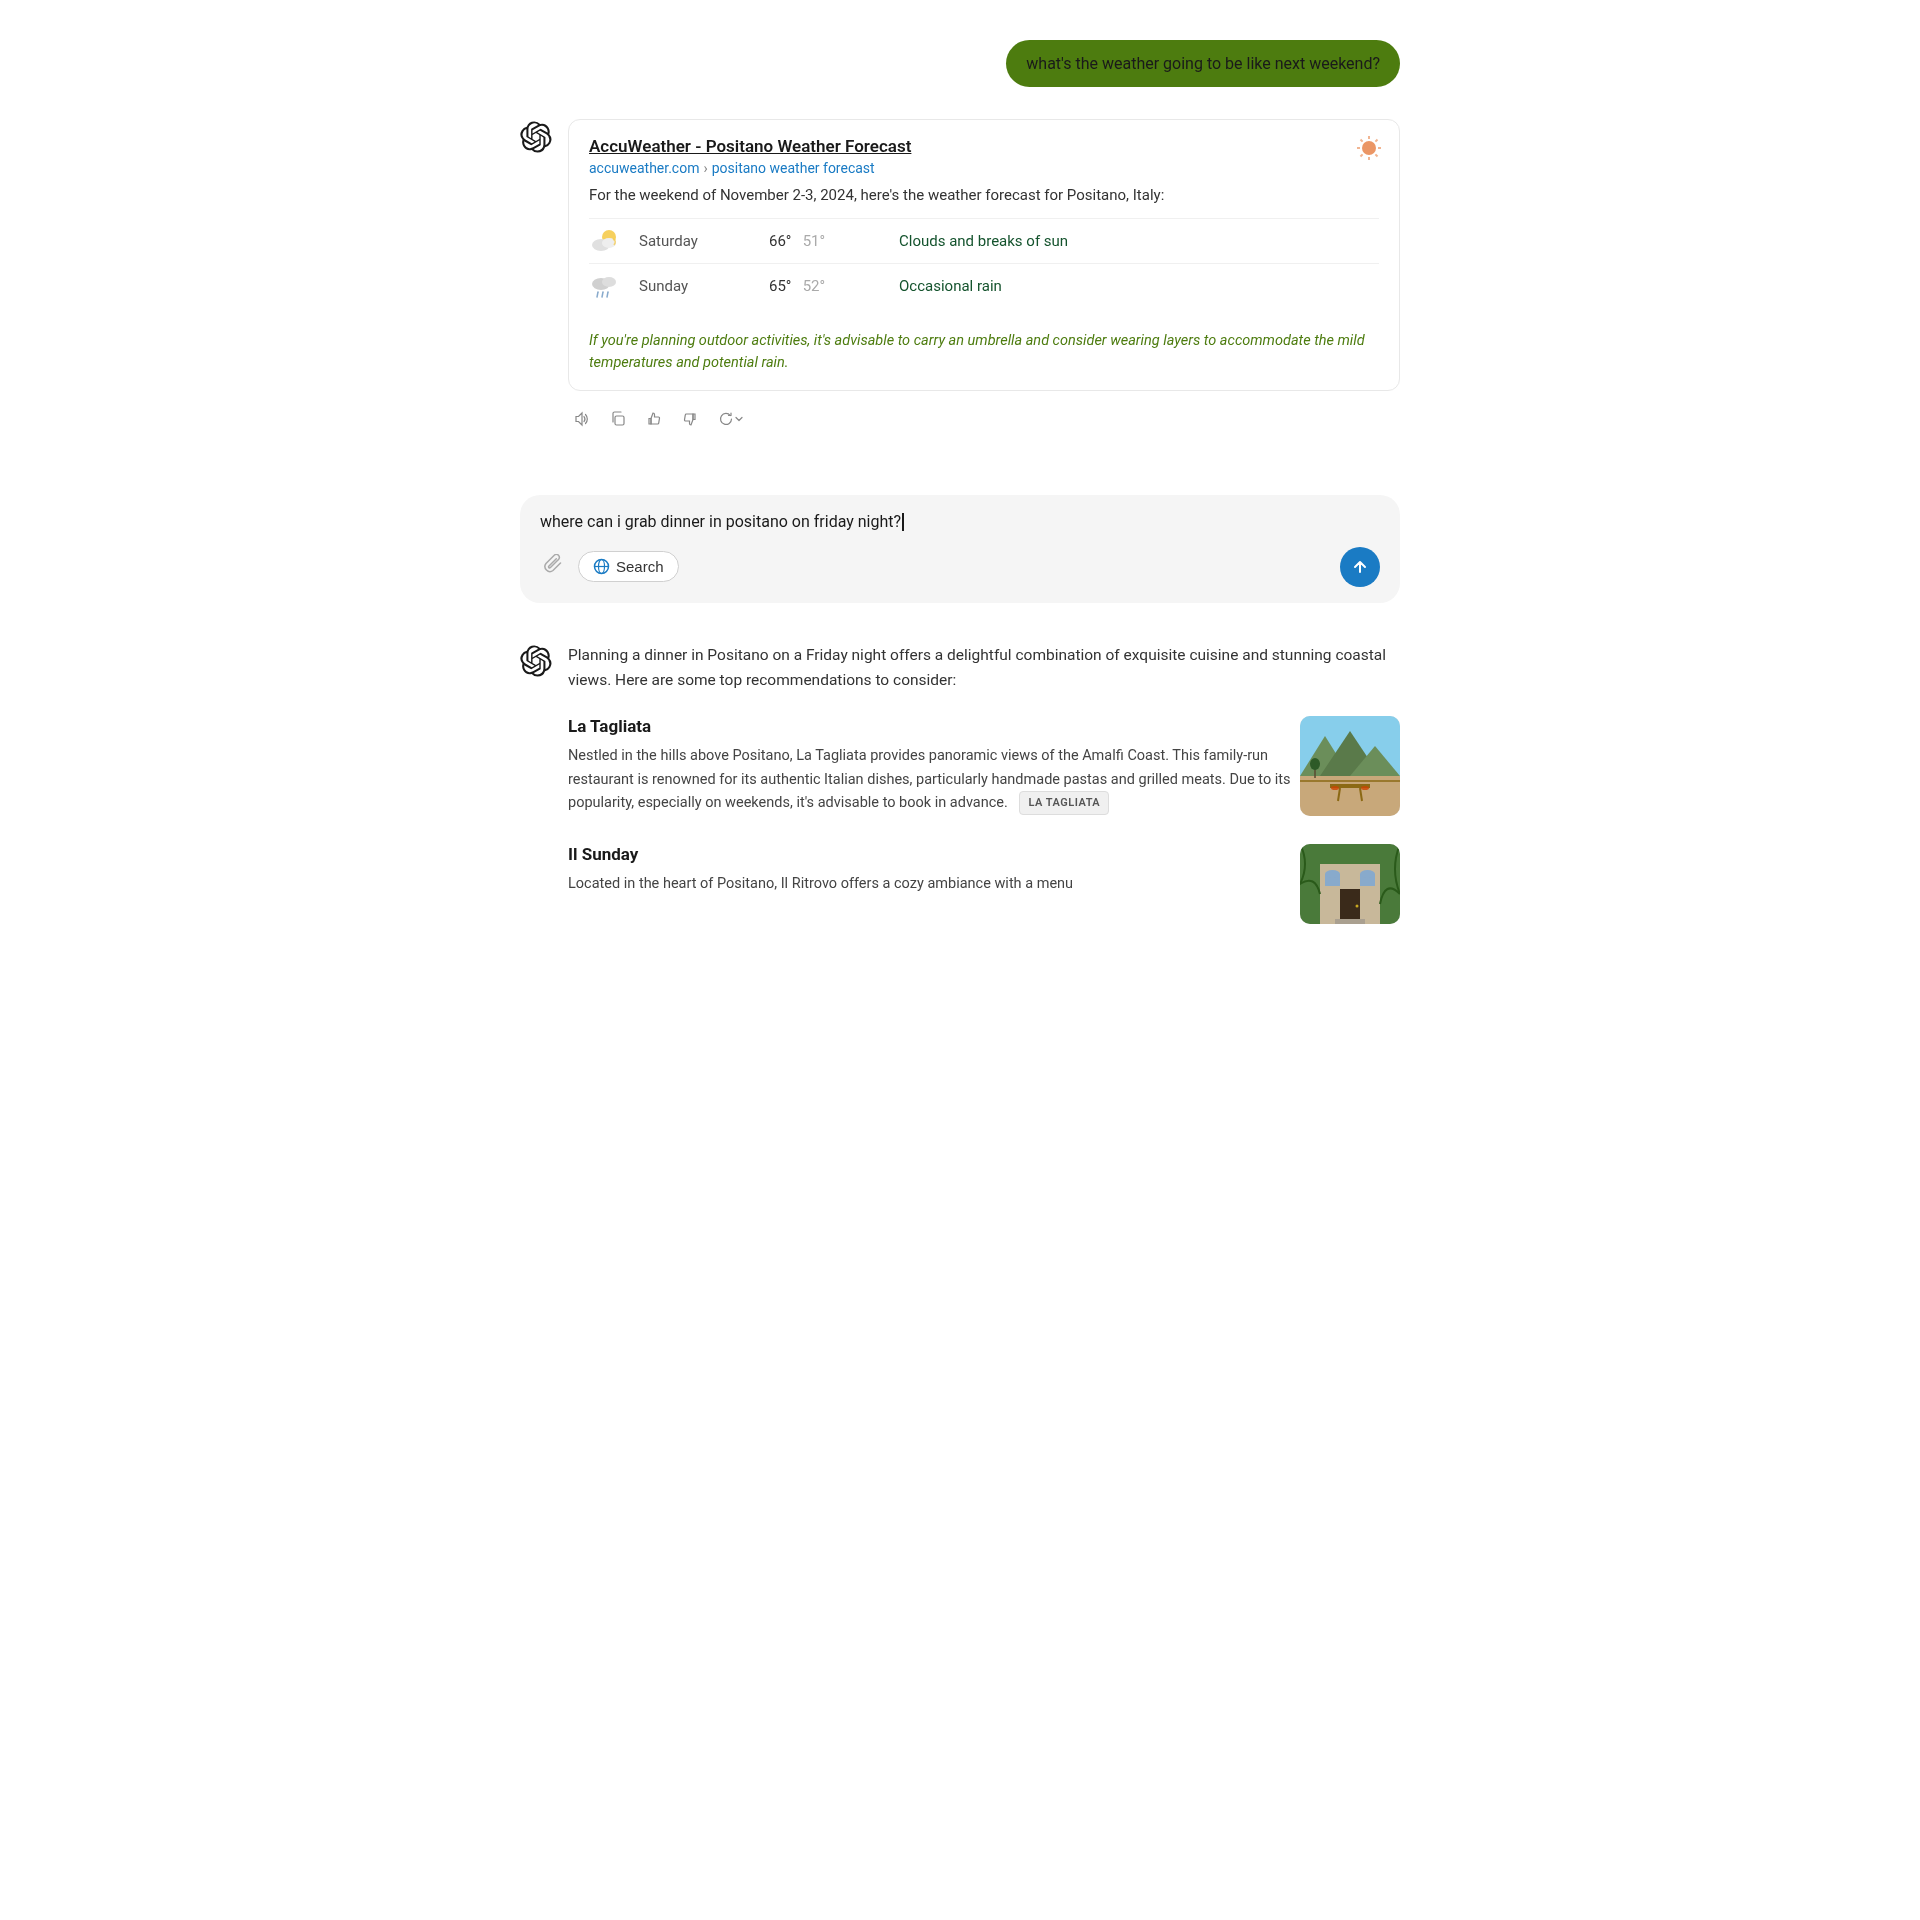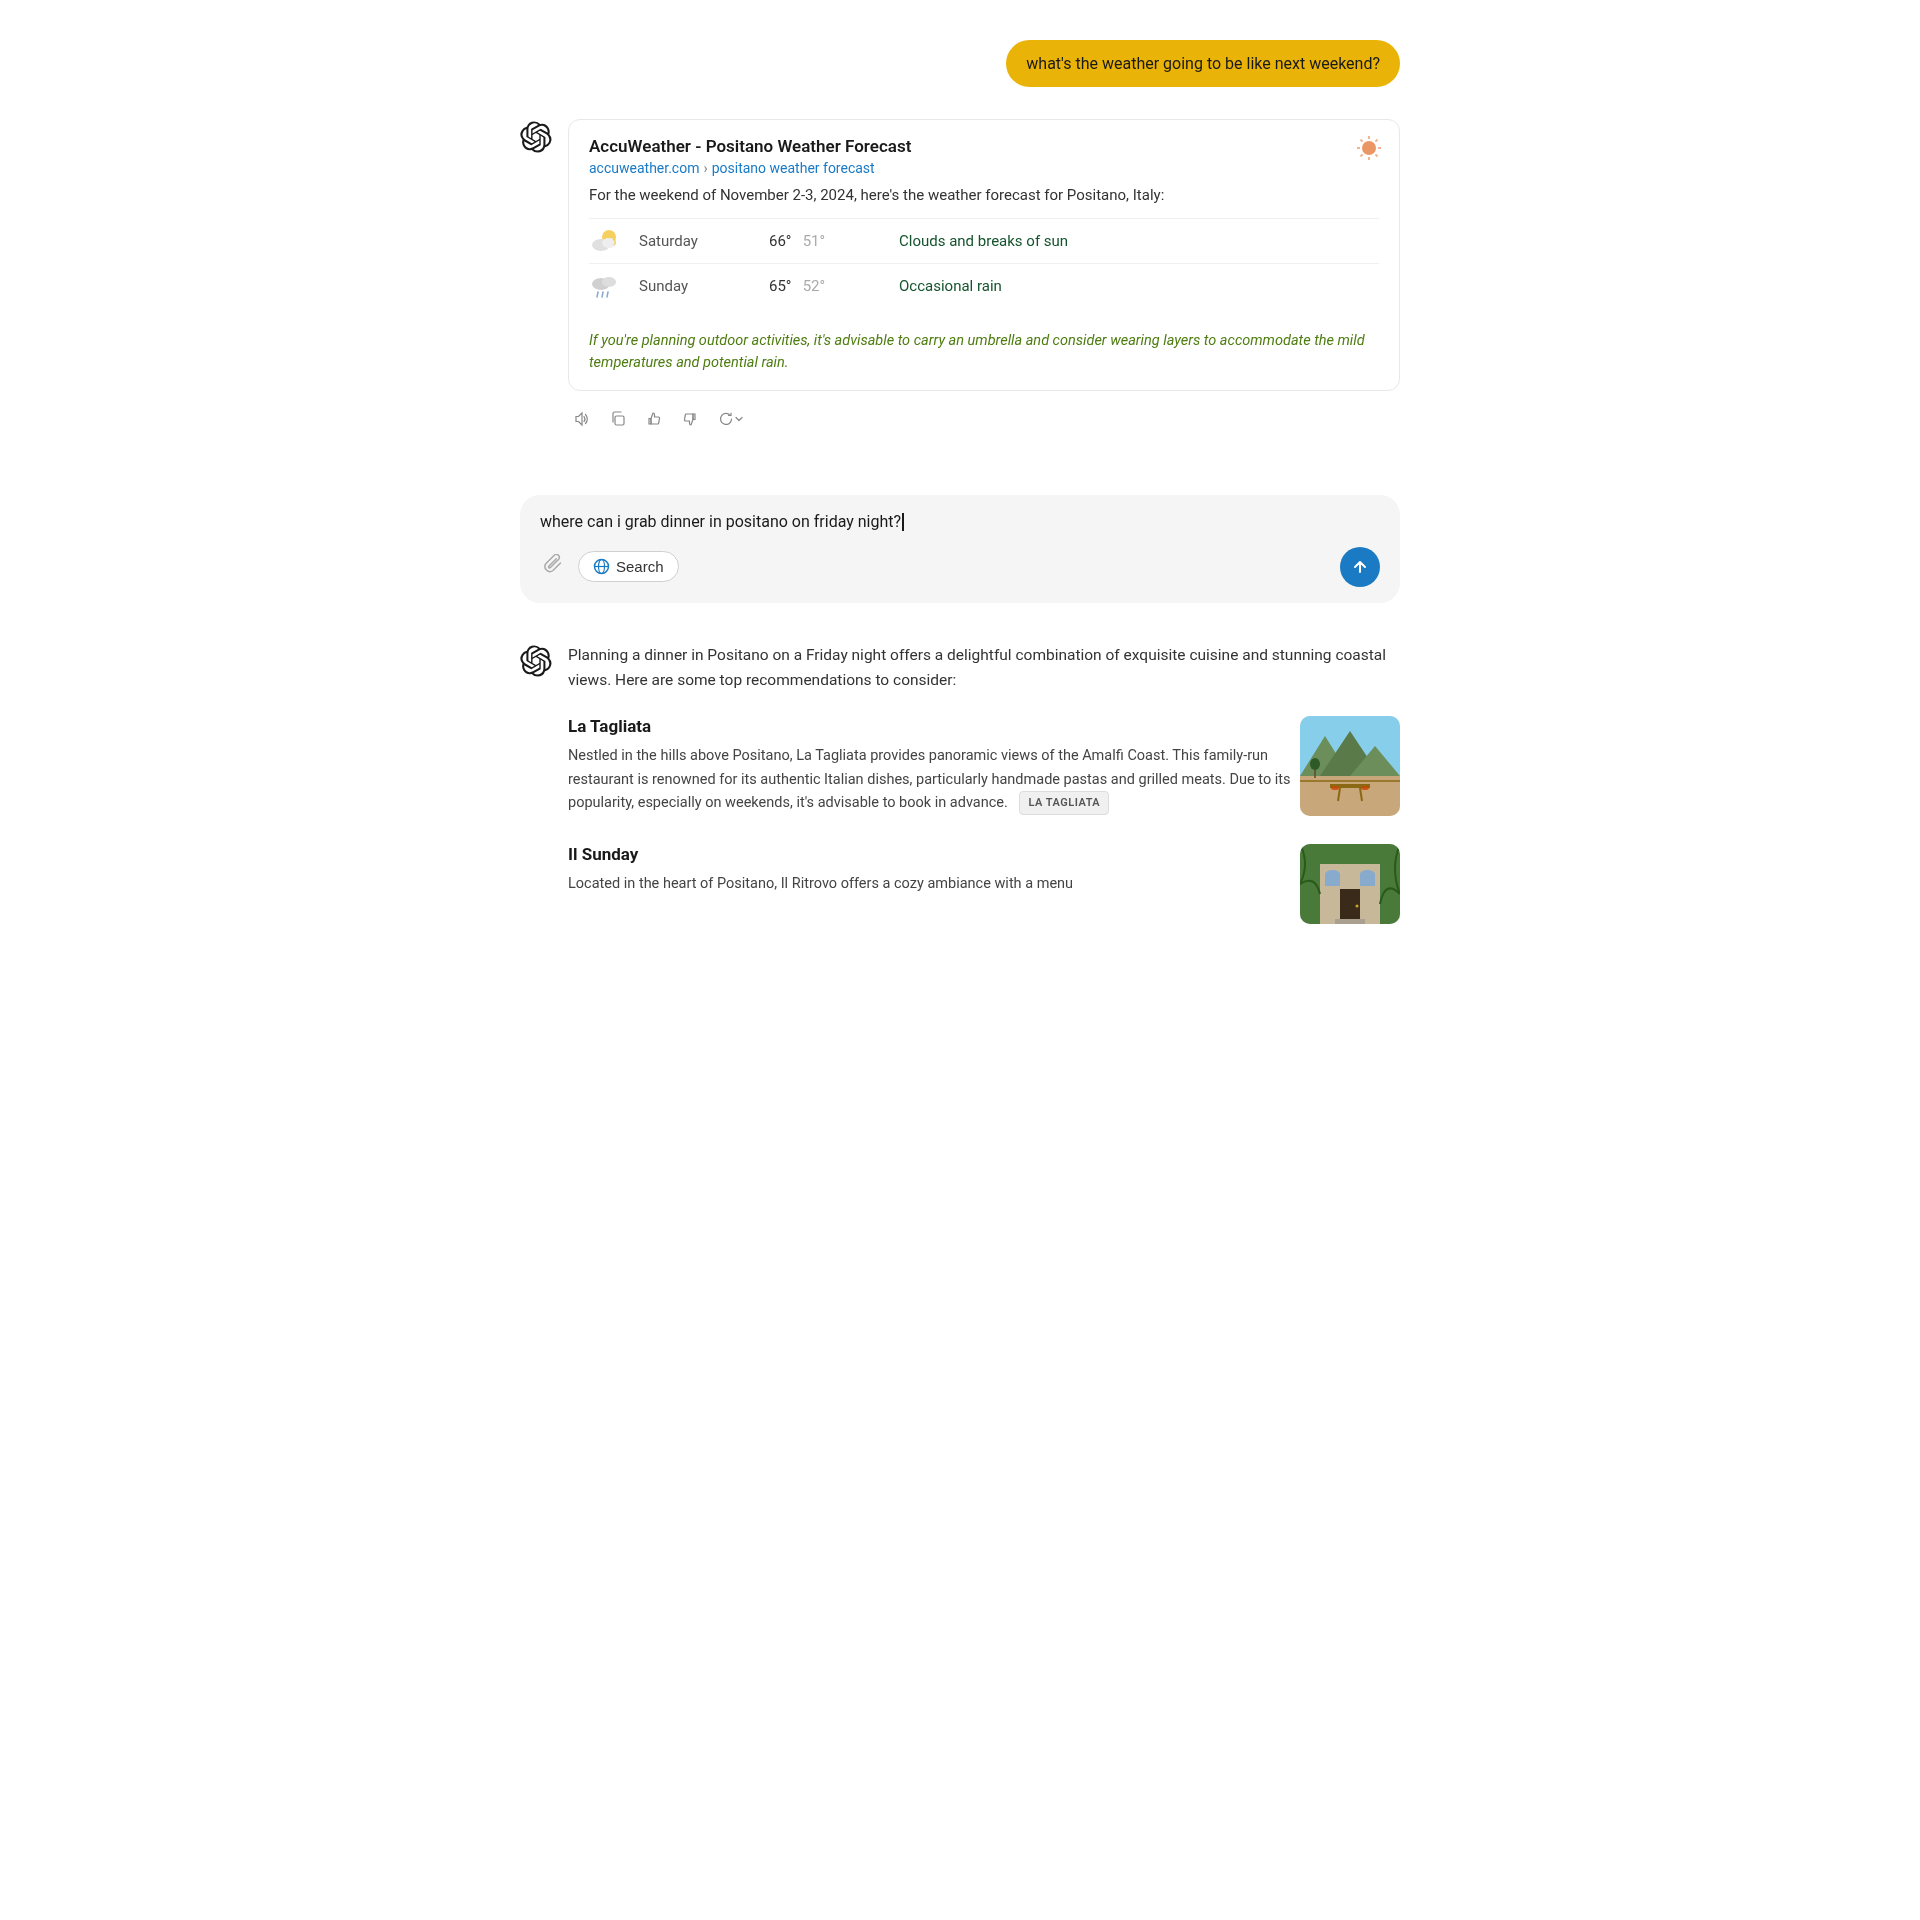--- a/index.html
+++ b/index.html
@@ -18,21 +18,21 @@
       padding: 40px 60px;
     }
 
     
     .user-message-wrapper {
       display: flex;
       justify-content: flex-end;
       margin-bottom: 32px;
     }
     .user-bubble {
-      background: #eab308;
+      background: #4d7c0f;
       border-radius: 24px;
       padding: 14px 20px;
       max-width: 70%;
       font-size: 16px;
       color: #1a1a1a;
     }
 
     
     .assistant-message {
       display: flex;
@@ -51,20 +51,21 @@
 
     
     .source-header {
       margin-bottom: 10px;
     }
     .source-title {
       font-size: 17px;
       font-weight: 600;
       color: #1a1a1a;
       margin-bottom: 4px;
+      text-decoration: underline;
     }
     .source-breadcrumb {
       font-size: 14px;
       color: #1a7bc4;
       display: flex;
       align-items: center;
       gap: 4px;
     }
     .source-breadcrumb span.sep {
       color: #888;

